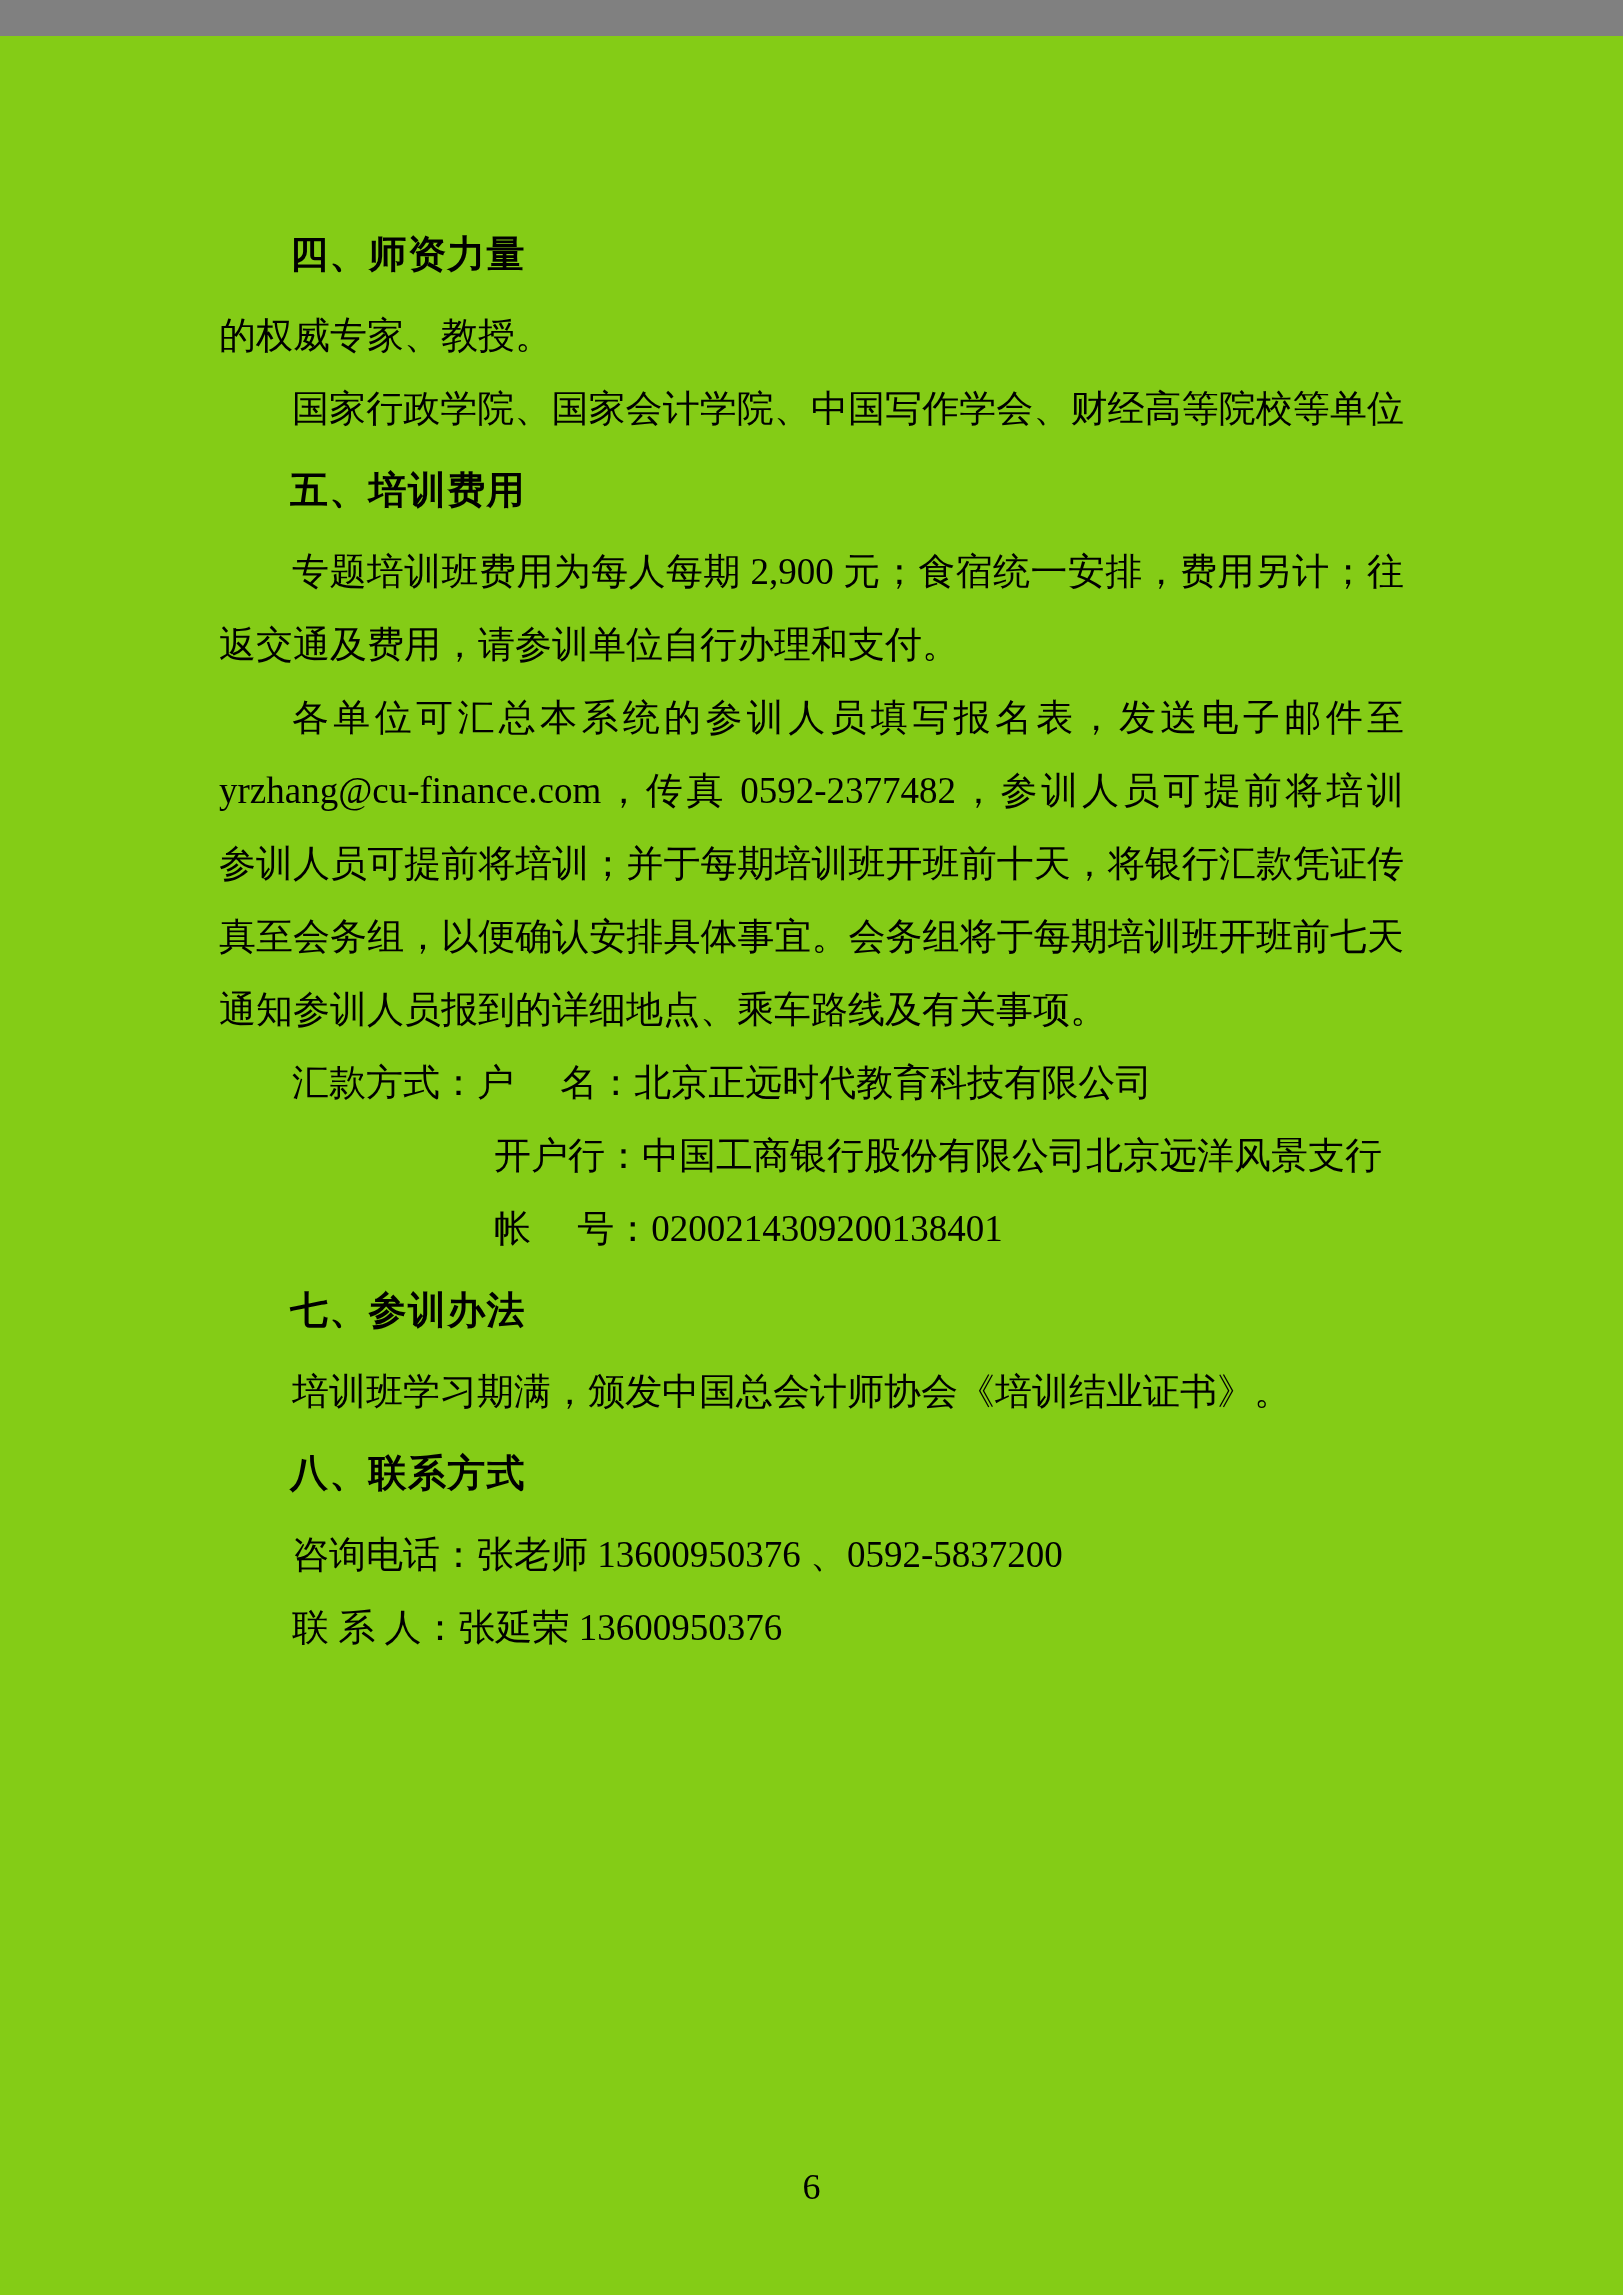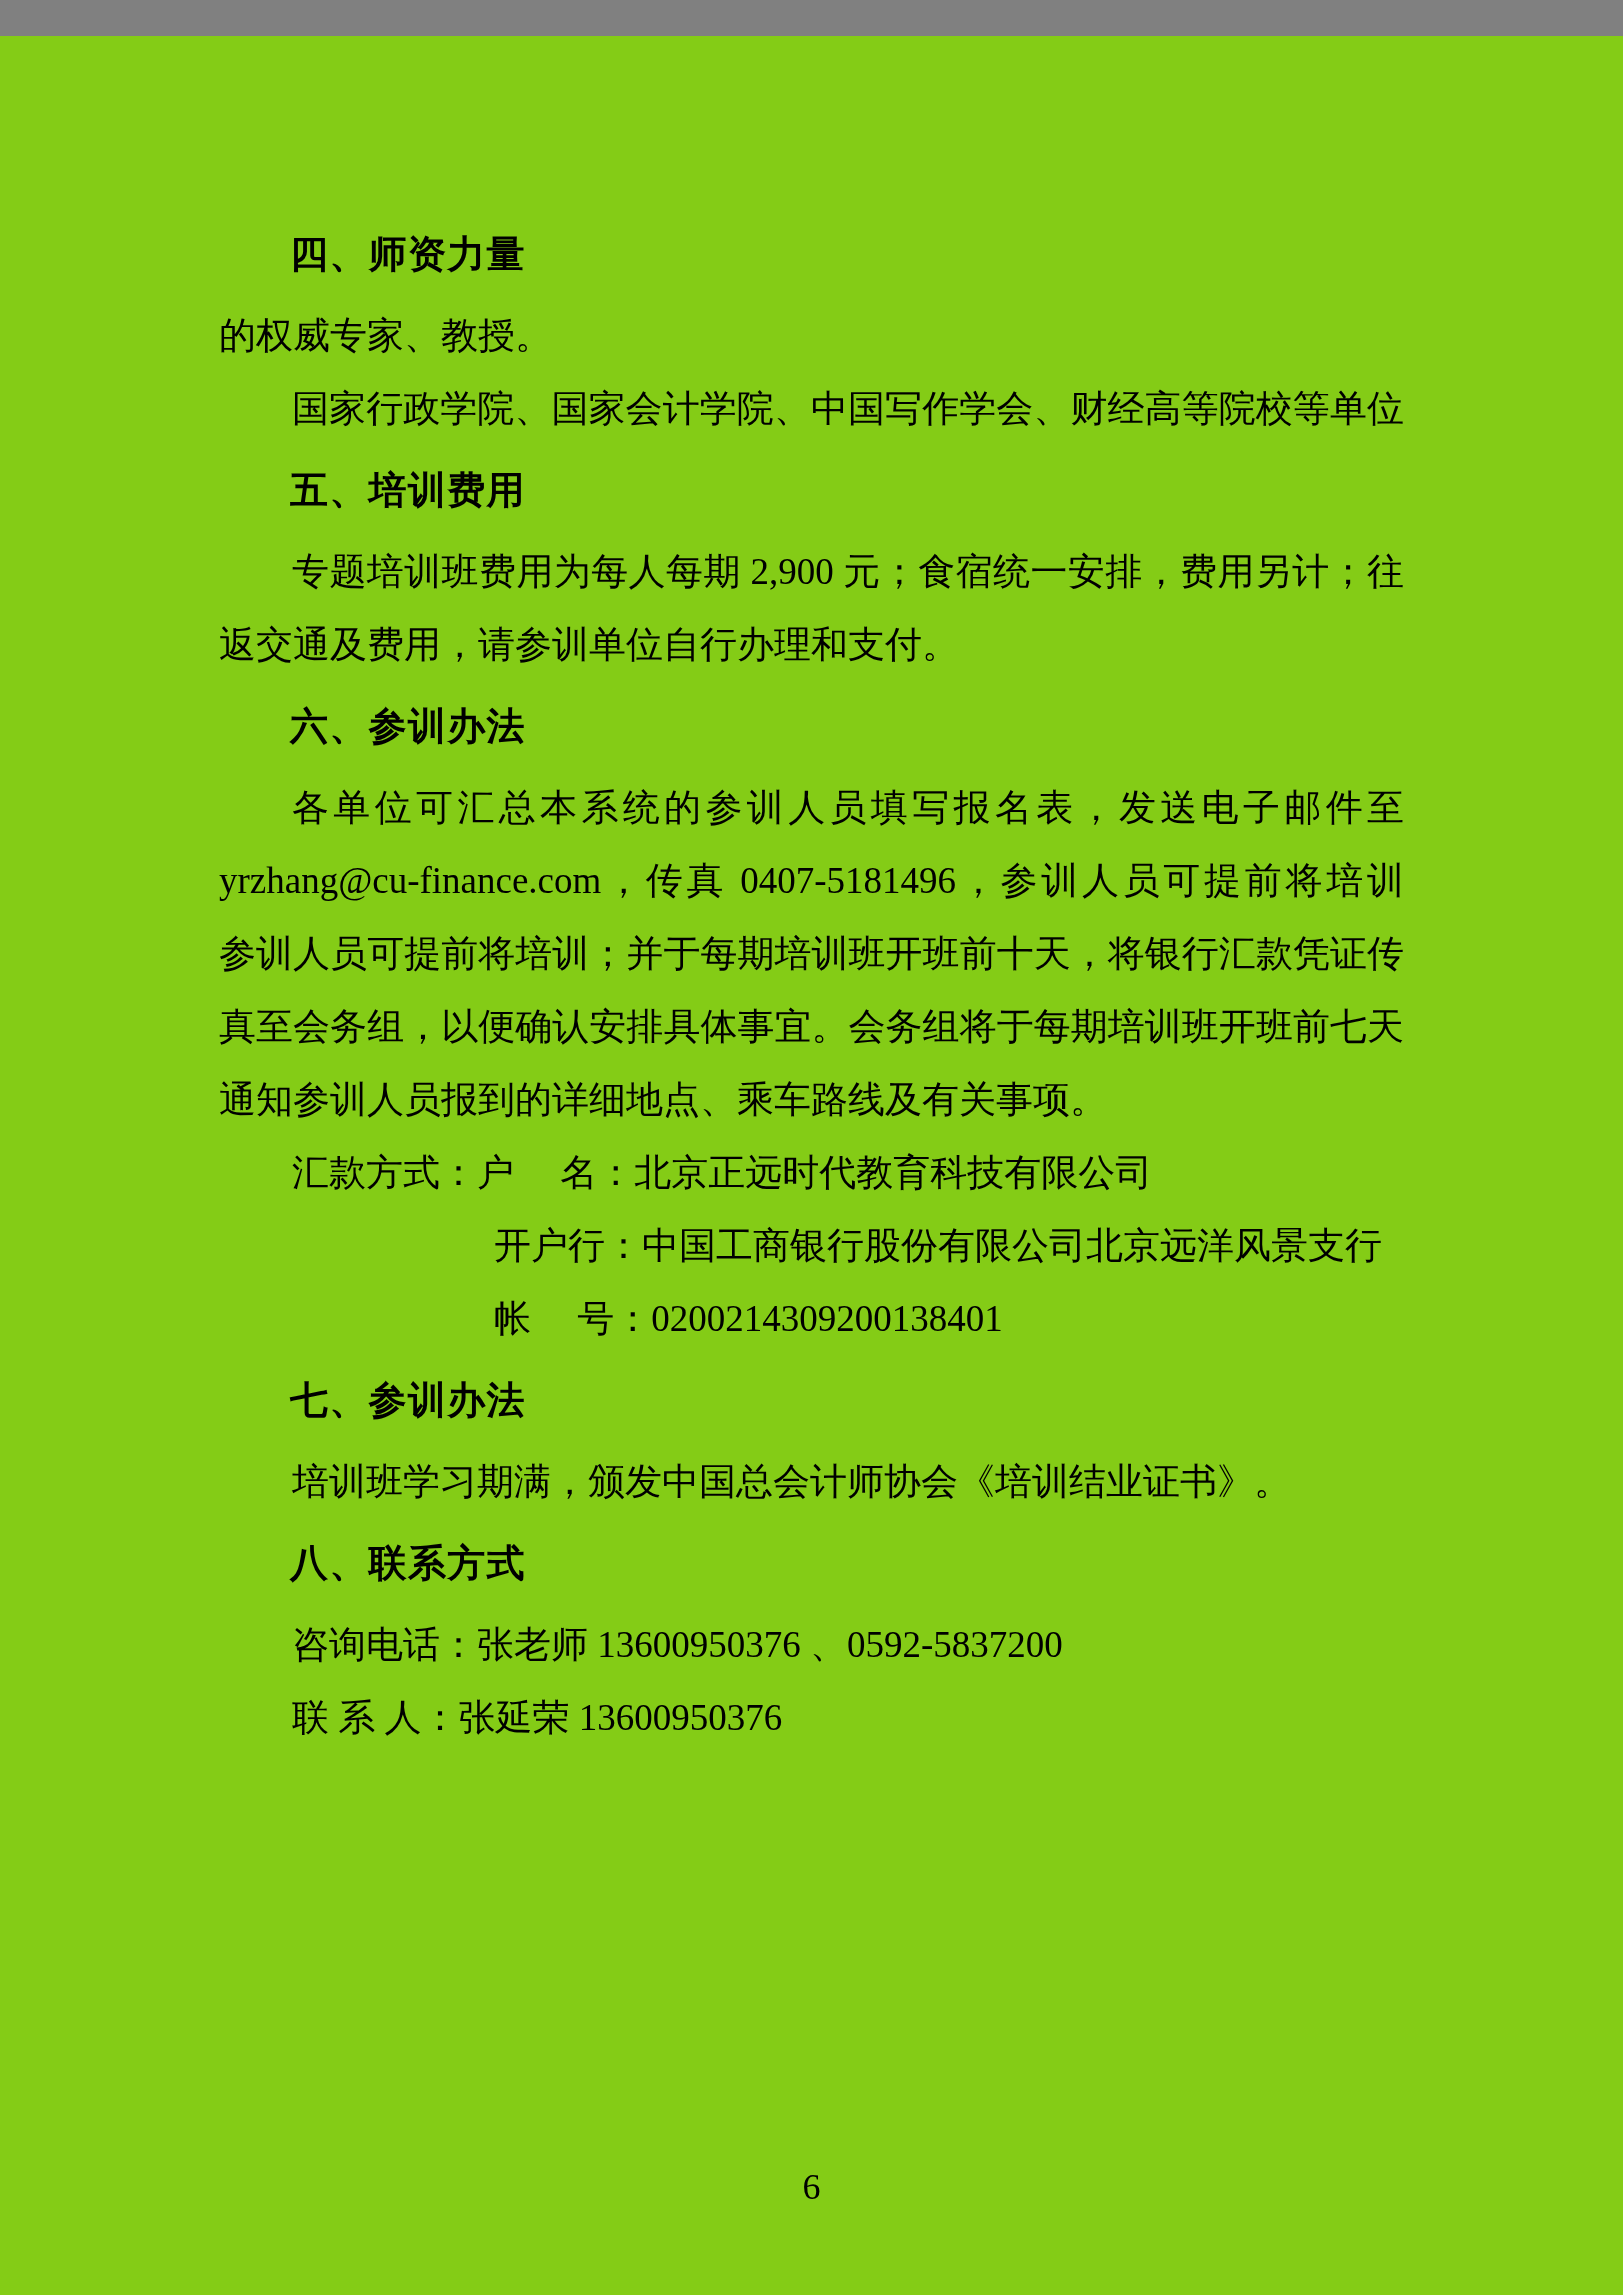--- a/index.html
+++ b/index.html
@@ -68,23 +68,22 @@
       <div class="line indent fill">国家行政学院、国家会计学院、中国写作学会、财经高等院校等单位</div>
     </section>
 
     <section class="sec">
       <h2 class="h">五、培训费用</h2>
       <div class="line indent fill">专题培训班费用为每人每期 2,900 元；食宿统一安排，费用另计；往</div>
       <div class="line">返交通及费用，请参训单位自行办理和支付。</div>
     </section>
 
     <section class="sec">
-      <h2 class="h">六、参训办法</h2>
       <div class="line indent fill">各单位可汇总本系统的参训人员填写报名表，发送电子邮件至</div>
-      <div class="line fill">yrzhang@cu-finance.com，传真 0407-5181496，参训人员可提前将培训</div>
+      <div class="line fill">yrzhang@cu-finance.com，传真 0592-2377482，参训人员可提前将培训</div>
       <div class="line fill">参训人员可提前将培训；并于每期培训班开班前十天，将银行汇款凭证传</div>
       <div class="line fill">真至会务组，以便确认安排具体事宜。会务组将于每期培训班开班前七天</div>
       <div class="line">通知参训人员报到的详细地点、乘车路线及有关事项。</div>
       <div class="line indent">汇款方式：户　 名：北京正远时代教育科技有限公司</div>
       <div class="line hang">开户行：中国工商银行股份有限公司北京远洋风景支行</div>
       <div class="line hang">帐　 号：0200214309200138401</div>
     </section>
 
     <section class="sec">
       <h2 class="h">七、参训办法</h2>

